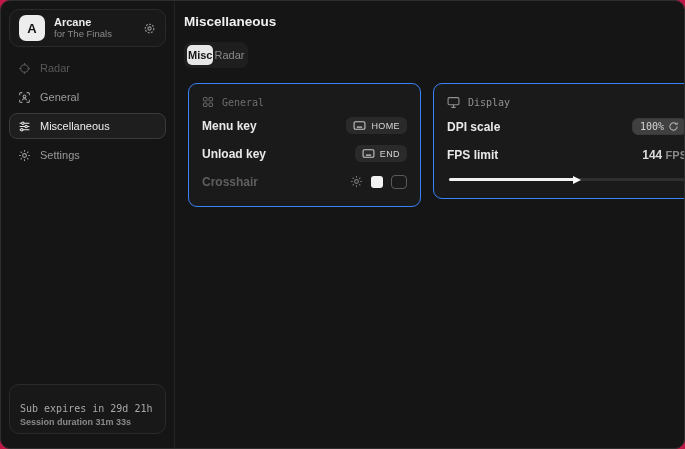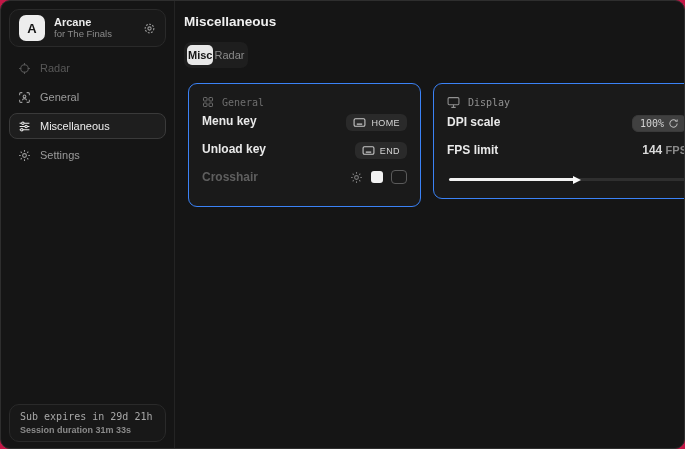--- a/index.html
+++ b/index.html
@@ -50,24 +50,24 @@
     display:flex; align-items:center; gap:9px;
     height:26px; padding:0 8px; margin-bottom:3px;
     border-radius:8px; border:1px solid transparent;
     font-size:11px; cursor:pointer;
   }
   .nav-item svg { flex-shrink:0; }
   .nav-item.disabled { color:#585858; }
   .nav-item.normal   { color:#9b9b9b; }
   .nav-item.active   { color:#ededed; background:#1e1e1e; border-color:#3a3a3a; }
   .sub-box {
-    position:absolute; left:8px; right:8px; bottom:6px;
+    position:absolute; left:8px; right:8px; bottom:14px;
     background:#181818;
     border:1px solid #2a2a2a; border-radius:10px;
-    padding:6px 10px 6px;
+    padding:18px 10px 6px;
   }
   .sub-line1 {
     font-family:"DejaVu Sans Mono", monospace;
     font-size:10px; color:#a8a8a8; white-space:nowrap;
   }
   .sub-line2 {
     font-size:9px; font-weight:bold; color:#8a8a8a; margin-top:3px;
   }
   
   .main { flex:1; padding:13px 15px 0 9px; position:relative; }
@@ -87,21 +87,21 @@
   .card.general { width:233px; }
   .card.display { width:268px; }
   .card-head {
     display:flex; align-items:center; gap:8px;
     font-family:"DejaVu Sans Mono", monospace;
     font-size:10px; margin:2px 0 6px;
   }
   .card.general .card-head { color:#6e6e6e; }
   .card.display .card-head { color:#919191; }
   .row {
-    display:flex; justify-content:space-between; align-items:flex-start;
+    display:flex; justify-content:space-between; align-items:center;
     height:23px; margin-top:5px;
   }
   .row-label { font-size:12px; font-weight:bold; color:#e9e9e9; }
   .row-label.dim { color:#5f5f5f; }
   .keybadge {
     display:flex; align-items:center; gap:5px;
     background:#2a2a2a; border-radius:6px; padding:3px 7px;
     color:#c9c9c9; cursor:pointer;
   }
   .keybadge .key {

